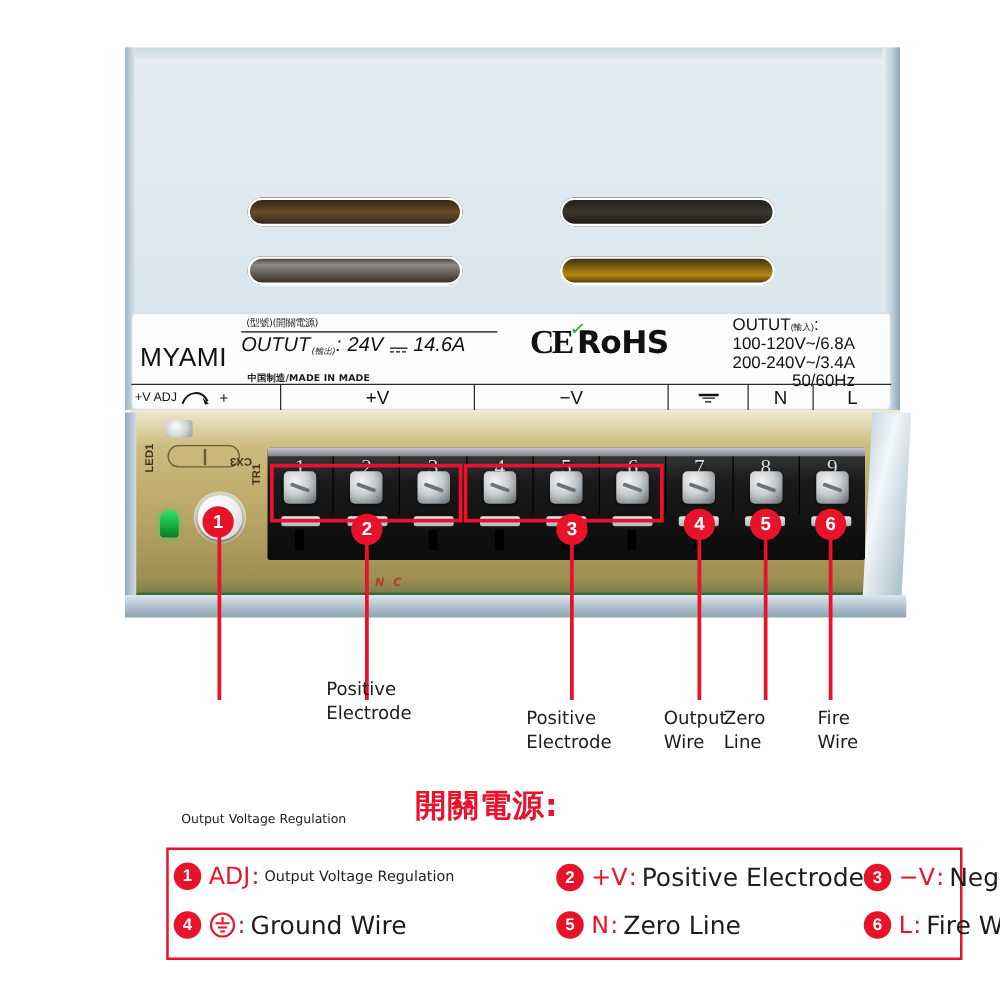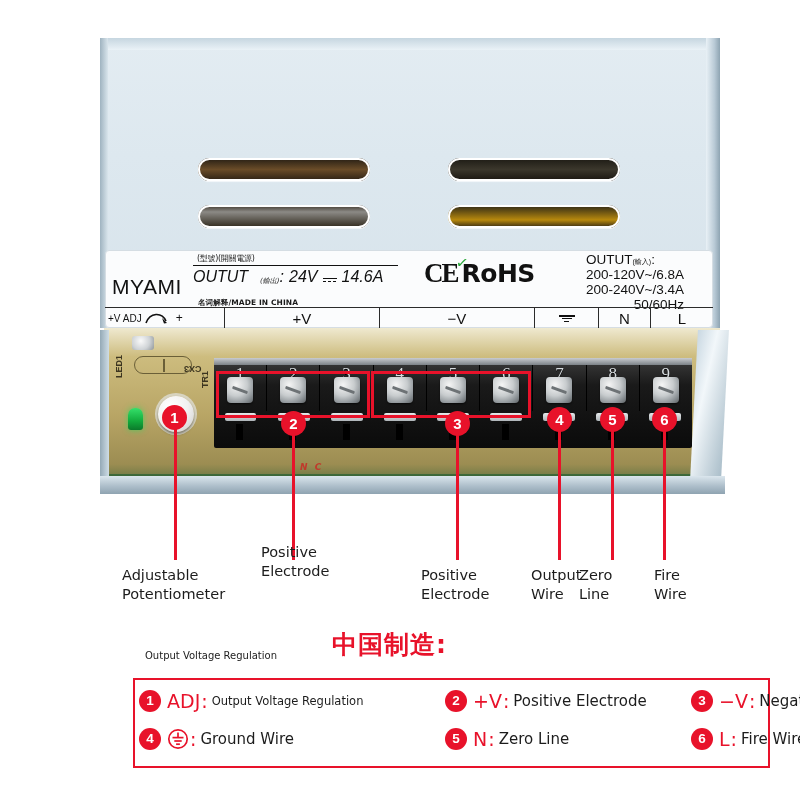--- a/index.html
+++ b/index.html
@@ -56,21 +56,21 @@
   .model-wrap { position:absolute; left:193px; top:253px; width:240px; }
   .model-line { display:flex; align-items:baseline; }
   .model {
     font-size:21px; font-weight:700; letter-spacing:-.5px; color:#111;
     font-family:"Liberation Sans", sans-serif;
   }
   .model-cn { font-size:8px; color:#222; margin-left:4px; letter-spacing:-.3px; }
   .model-rule { border-bottom:1.5px solid #111; width:205px; margin-top:1px; }
   .out-line { display:flex; align-items:flex-end; margin-top:2px;font-style:italic; }
   .out-label { font-size:16px; color:#111; font-family:"Liberation Sans", sans-serif;}
-  .out-cn { font-size:7px; color:#222; margin-left:12px; }
+  .out-cn { font-size:7px; color:#222; margin-left:1px; }
   .out-val { font-size:16px; color:#111; margin-left:5px; font-family:"Liberation Sans", sans-serif;}
   .dc-sym { display:inline-block; margin:0 5px; position:relative; top:-2px; }
   .dc-sym i { display:block; width:14px; height:1.6px; background:#111; margin-bottom:1.6px; }
   .dc-sym i.d { height:1.6px; background:
       repeating-linear-gradient(90deg,#111 0 3px, transparent 3px 5px); }
   .made-in {
     position:absolute; left:198px; top:298px; font-size:7.5px; color:#1a1a1a;
     font-weight:700; letter-spacing:.1px;
   }
 
@@ -218,21 +218,21 @@
   .lg-badge {
     width:22px; height:22px; border-radius:50%; background:#e8122a; color:#fff;
     font-size:13.5px; font-weight:700; display:flex; align-items:center;
     justify-content:center; flex:0 0 auto; font-family:"Liberation Sans", sans-serif; line-height:1;
   }
   .lg-key {
     color:#e8122a; font-size:19px; margin-left:6px; white-space:nowrap;
     font-family:"DejaVu Sans", sans-serif;
   }
   .lg-colon { color:#e8122a; font-size:19px; margin:0 4px 0 1px; }
-  .lg-desc { color:#1c1c1c; font-size:15px; white-space:nowrap; font-family:"DejaVu Sans", sans-serif; }
+  .lg-desc { color:#1c1c1c; font-size:20px; white-space:nowrap; font-family:"DejaVu Sans", sans-serif; }
   .lg-desc.small { font-size:11.5px; }
 </style>
 </head>
 <body>
 
 <div id="stage">
 
   <div class="psu-body"></div>
   <div class="psu-top-edge"></div>
   <div class="psu-left-bevel"></div>
@@ -260,34 +260,34 @@
       <span class="out-cn">(輸出)</span>
       <span class="out-label">:</span>
       <span class="out-val">24V</span>
       <span class="dc-sym">
           <i></i>
           <i class="d"></i>
         </span>
       <span class="out-val" style="margin-left:0">14.6A</span>
     </div>
   </div>
-  <div class="made-in">名词解释/MADE IN CHINA</div>
+  <div class="made-in">中国制造/MADE IN MADE</div>
 
   <div class="ce-rohs">
     <span class="ce-txt">CE</span>
     <span class="rohs-txt">
       <span class="rohs-check">✓</span><span>RoHS</span>
     </span>
   </div>
 
   <div class="input-block">
     <div class="ln">
       <span>OUTUT</span><span class="cn">(輸入)</span><span>:</span>
     </div>
-    <div class="ln">200-120V~/6.8A</div>
+    <div class="ln">100-120V~/6.8A</div>
     <div class="ln">200-240V~/3.4A</div>
     <div class="ln hz">50/60Hz</div>
   </div>
 
   <div class="term-strip">
     <div class="term-cell adj" style="flex:0 0 120px">
       <span>+V ADJ</span>
       <svg width="30" height="16" viewBox="0 0 30 16">
         <path d="M2,13 C6,2 18,2 22,11" stroke="#111" stroke-width="1.6" fill="none"></path>
         <path d="M18,8 L23,13 L20,13.5 Z" fill="#111"></path>
@@ -397,24 +397,20 @@
   <div class="leader" style="left:611px; top:425px; height:135px;"></div>
   <div class="leader" style="left:663px; top:425px; height:135px;"></div>
 
   <div class="cnum" style="left:162px; top:405px;">1</div>
   <div class="cnum" style="left:281px; top:411px;">2</div>
   <div class="cnum" style="left:445px; top:411px;">3</div>
   <div class="cnum" style="left:547px; top:407px;">4</div>
   <div class="cnum" style="left:600px; top:407px;">5</div>
   <div class="cnum" style="left:652px; top:407px;">6</div>
 
-  <div class="callout-label" style="left:122px; top:566px;">
-    <div>Adjustable</div>
-    <div>Potentiometer</div>
-  </div>
   <div class="callout-label" style="left:261px; top:543px;">
     <div>Positive</div>
     <div>Electrode</div>
   </div>
   <div class="callout-label" style="left:421px; top:566px;">
     <div>Positive</div>
     <div>Electrode</div>
   </div>
   <div class="callout-label" style="left:531px; top:566px;">
     <div>Output</div>
@@ -422,21 +418,21 @@
   </div>
   <div class="callout-label" style="left:579px; top:566px;">
     <div>Zero</div>
     <div>Line</div>
   </div>
   <div class="callout-label" style="left:654px; top:566px;">
     <div>Fire</div>
     <div>Wire</div>
   </div>
 
-  <div class="cn-title">中国制造:</div>
+  <div class="cn-title">開關電源:</div>
   <div class="ovr-note">Output Voltage Regulation</div>
 
   <div class="legend-box">
     <div id="legend-rows">
         <div class="legend-row" style="left: 4px; top: 10px;">
           <span class="lg-badge">1</span>
           <span class="lg-key">ADJ</span>
           <span class="lg-colon">:</span>
           <span class="lg-desc small">Output Voltage Regulation</span>
         </div>

